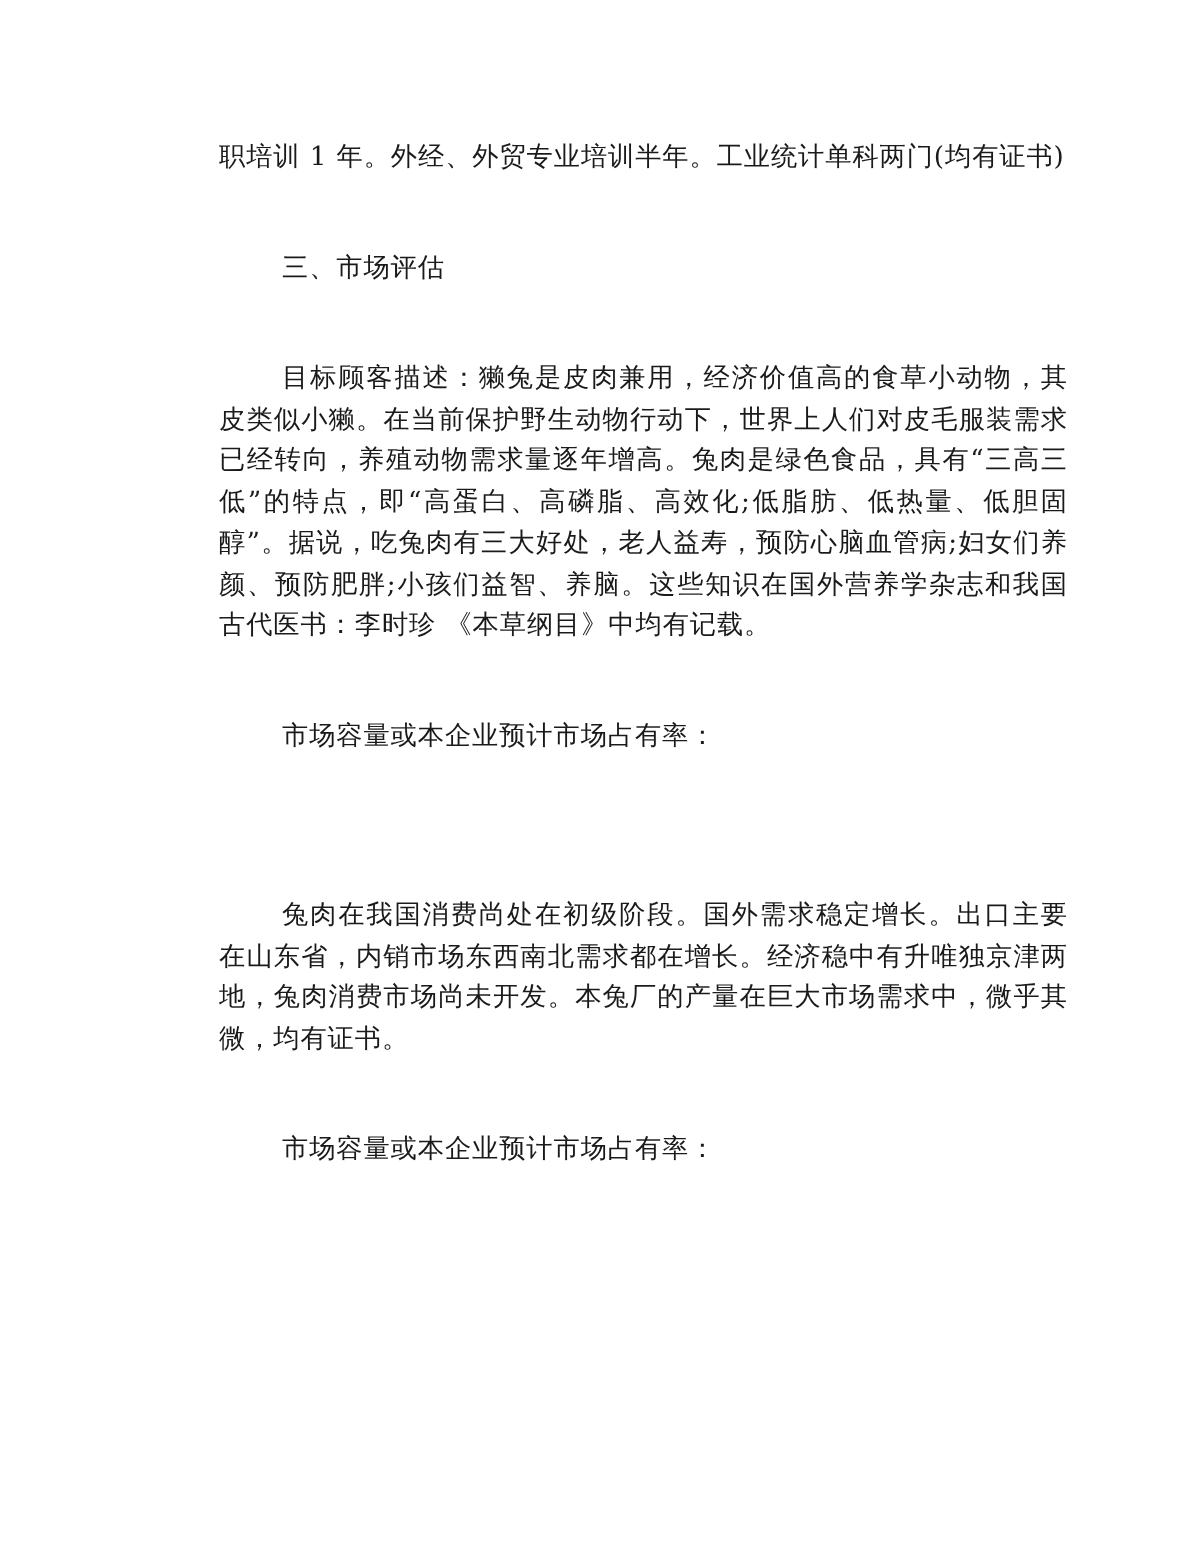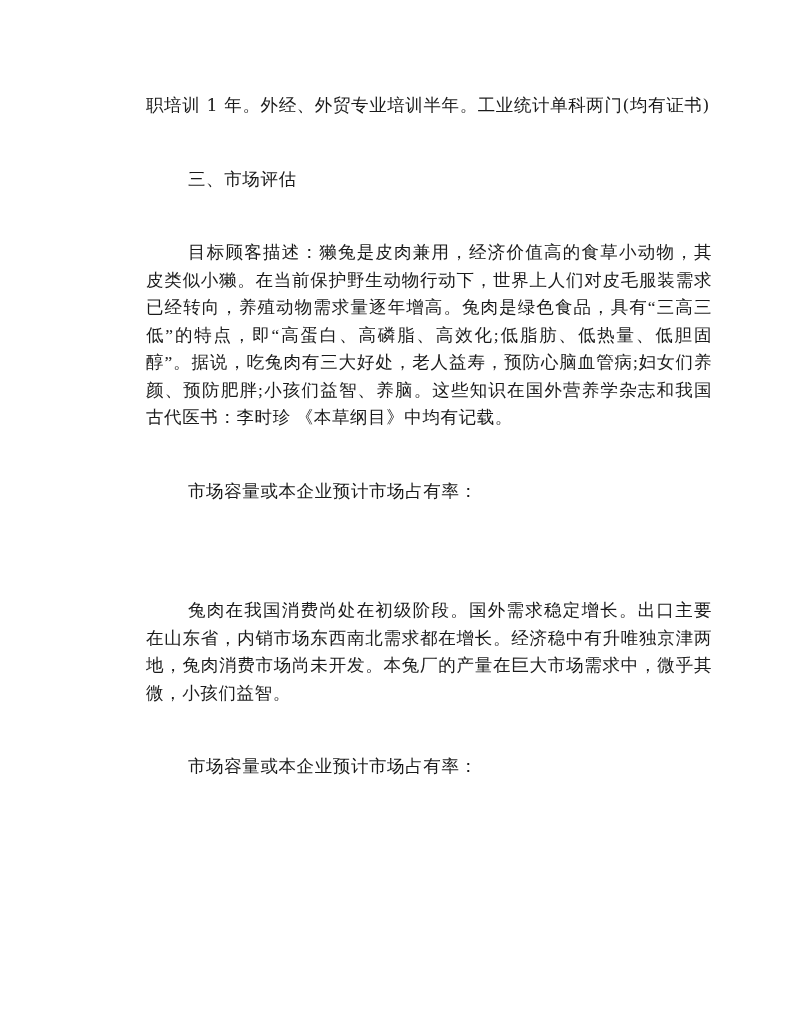--- a/index.html
+++ b/index.html
@@ -1,32 +1,32 @@
 <!DOCTYPE html>
 <html><head>
 <meta charset="utf-8">
 <style>
   html, body { margin:0; padding:0; background:#ffffff; }
   body { width:800px; height:1036px; position:relative; overflow:hidden;
          font-family:"DejaVu Serif","Liberation Serif",serif; color:#1a1a1a; }
   .page { position:absolute; left:130px; top:92px; width:566px;margin-left:16px; }
   p { margin:0; font-size:17.5px; line-height:27.5px; letter-spacing:0.6px; text-align:justify; }
-  .indent { text-indent:42px;font-family:Liberation Serif, serif; }
+  .indent { text-indent:42px; }
   .gap-s { height:46px; }
   .gap-m { height:46px; }
 </style>
 </head>
 <body>
 
 <div class="page">
   <p>职培训 1 年。外经、外贸专业培训半年。工业统计单科两门(均有证书)</p>
   <div class="gap-s"></div>
   <p class="indent">三、市场评估</p>
   <div class="gap-m"></div>
   <p class="indent">目标顾客描述：獭兔是皮肉兼用，经济价值高的食草小动物，其皮类似小獭。在当前保护野生动物行动下，世界上人们对皮毛服装需求已经转向，养殖动物需求量逐年增高。兔肉是绿色食品，具有“三高三低”的特点，即“高蛋白、高磷脂、高效化;低脂肪、低热量、低胆固醇”。据说，吃兔肉有三大好处，老人益寿，预防心脑血管病;妇女们养颜、预防肥胖;小孩们益智、养脑。这些知识在国外营养学杂志和我国古代医书：李时珍 《本草纲目》中均有记载。</p>
   <div class="gap-m"></div>
   <p class="indent">市场容量或本企业预计市场占有率：</p>
   <div class="gap-m"></div>
   <div class="gap-m"></div>
-  <p class="indent">兔肉在我国消费尚处在初级阶段。国外需求稳定增长。出口主要在山东省，内销市场东西南北需求都在增长。经济稳中有升唯独京津两地，兔肉消费市场尚未开发。本兔厂的产量在巨大市场需求中，微乎其微，小孩们益智。</p>
+  <p class="indent">兔肉在我国消费尚处在初级阶段。国外需求稳定增长。出口主要在山东省，内销市场东西南北需求都在增长。经济稳中有升唯独京津两地，兔肉消费市场尚未开发。本兔厂的产量在巨大市场需求中，微乎其微，均有证书。</p>
   <div class="gap-m"></div>
   <p class="indent">市场容量或本企业预计市场占有率：</p>
 </div>
 
 </body></html>

